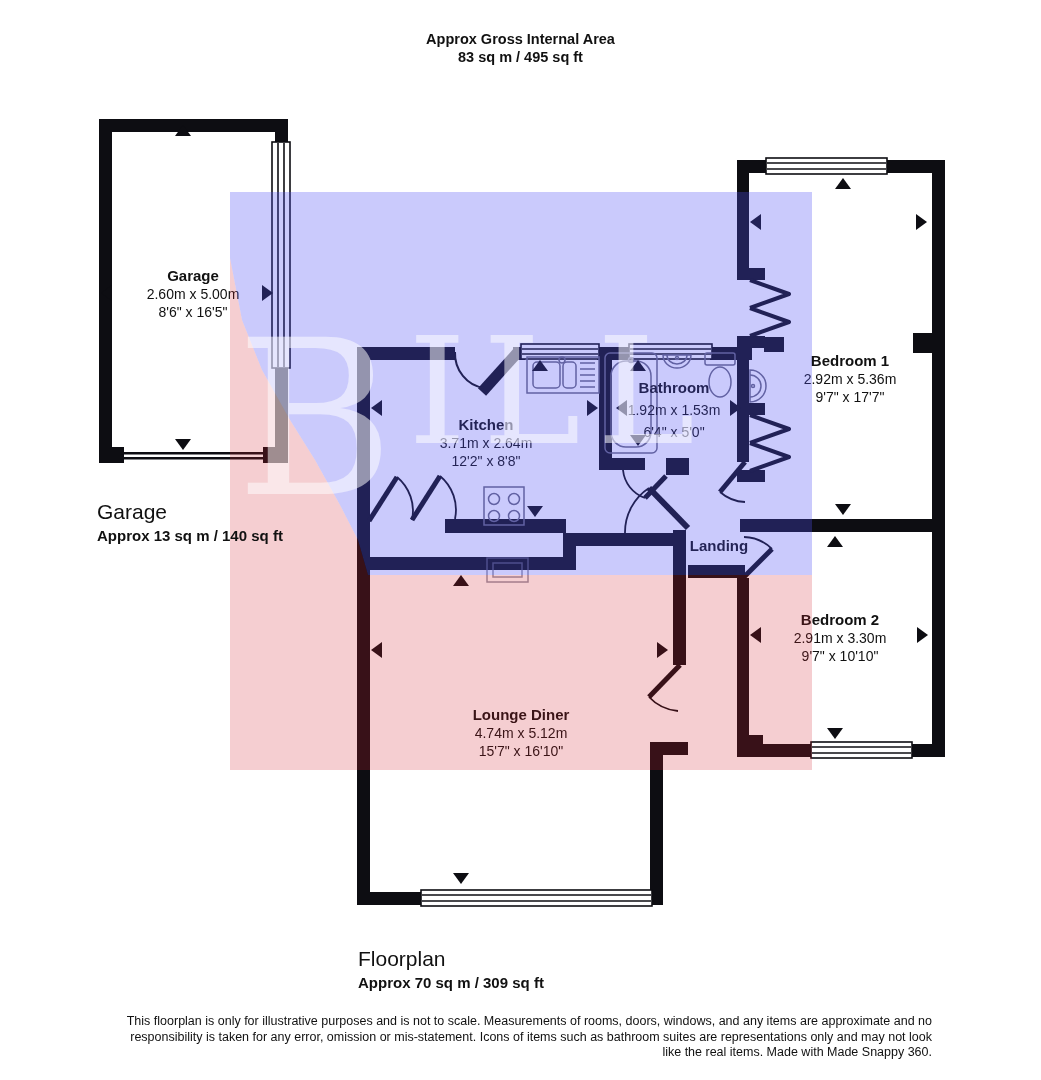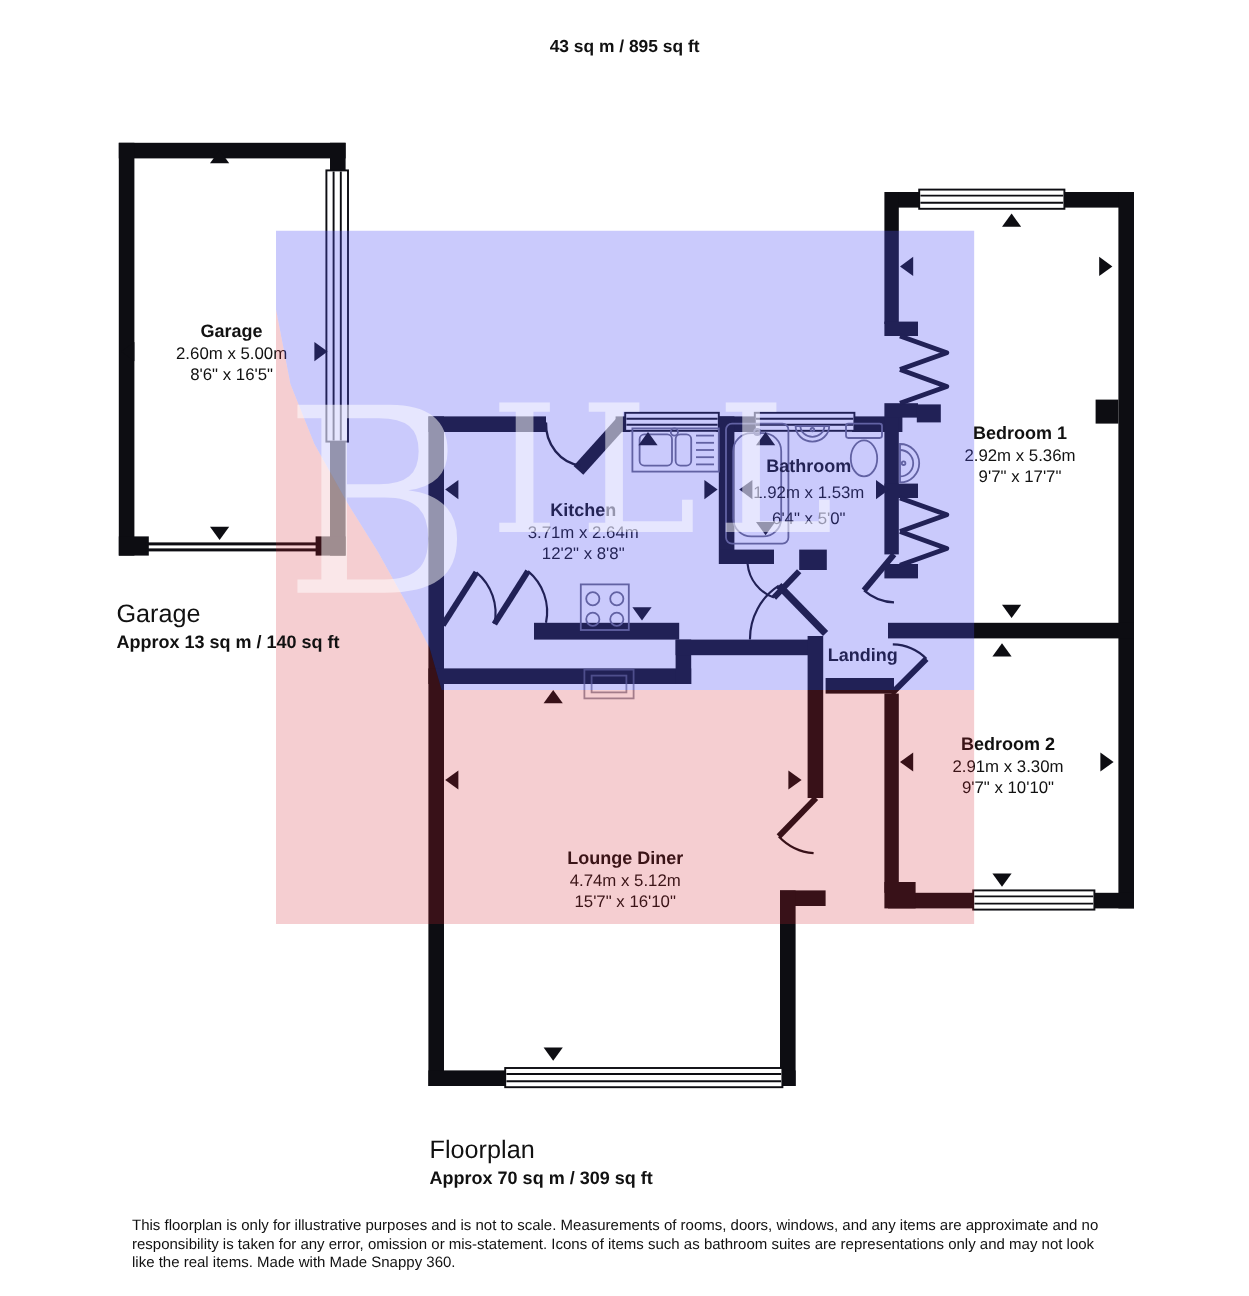--- a/index.html
+++ b/index.html
@@ -14,31 +14,32 @@
   #watermark .wm-b{font-size:215px;line-height:0.78;}
   #watermark .wm-col{display:flex;margin-left:14px;align-items:flex-end;}
   #watermark .wm-l1{font-size:148px;line-height:0.76;letter-spacing:16px;}
   #watermark .wm-l2{font-size:104px;line-height:0.95;letter-spacing:5px;}
   .page-header{left:0;top:30px;width:1041px;text-align:center;font-weight:bold;
                font-size:14.5px;line-height:18px;}
   .summary .t{font-size:21px;font-weight:normal;}
   .summary .a{font-size:15px;font-weight:bold;margin-top:3px;}
   #garage-summary{left:97px;top:500px;}
   #floorplan-summary{left:358px;top:947px;}
-  #disclaimer{left:110px;top:1014px;width:822px;text-align:left;font-size:12.5px;
+  #disclaimer{left:110px;top:1014px;width:822px;text-align:right;font-size:12.5px;
               line-height:15.5px;font-weight:normal;}
   text{font-family:"Liberation Sans",sans-serif;}
   .room-name{font-size:15px;font-weight:bold;}
   .room-dim{font-size:14px;}
 </style>
 </head>
 <body>
 
 <div class="abs page-header">
-  <div>43 sq m / 895 sq ft</div>
+  <div>Approx Gross Internal Area</div>
+  <div>83 sq m / 495 sq ft</div>
 </div>
 
 <svg id="plan-svg" width="1041" height="1080" viewBox="0 0 1041 1080">
 
   <g fill="#0d0d12">
 
     <rect x="99" y="119" width="189" height="13"></rect>
     <rect x="99" y="119" width="13" height="344"></rect>
     <rect x="275" y="119" width="13" height="25"></rect>
     <rect x="275" y="366" width="13" height="97"></rect>

